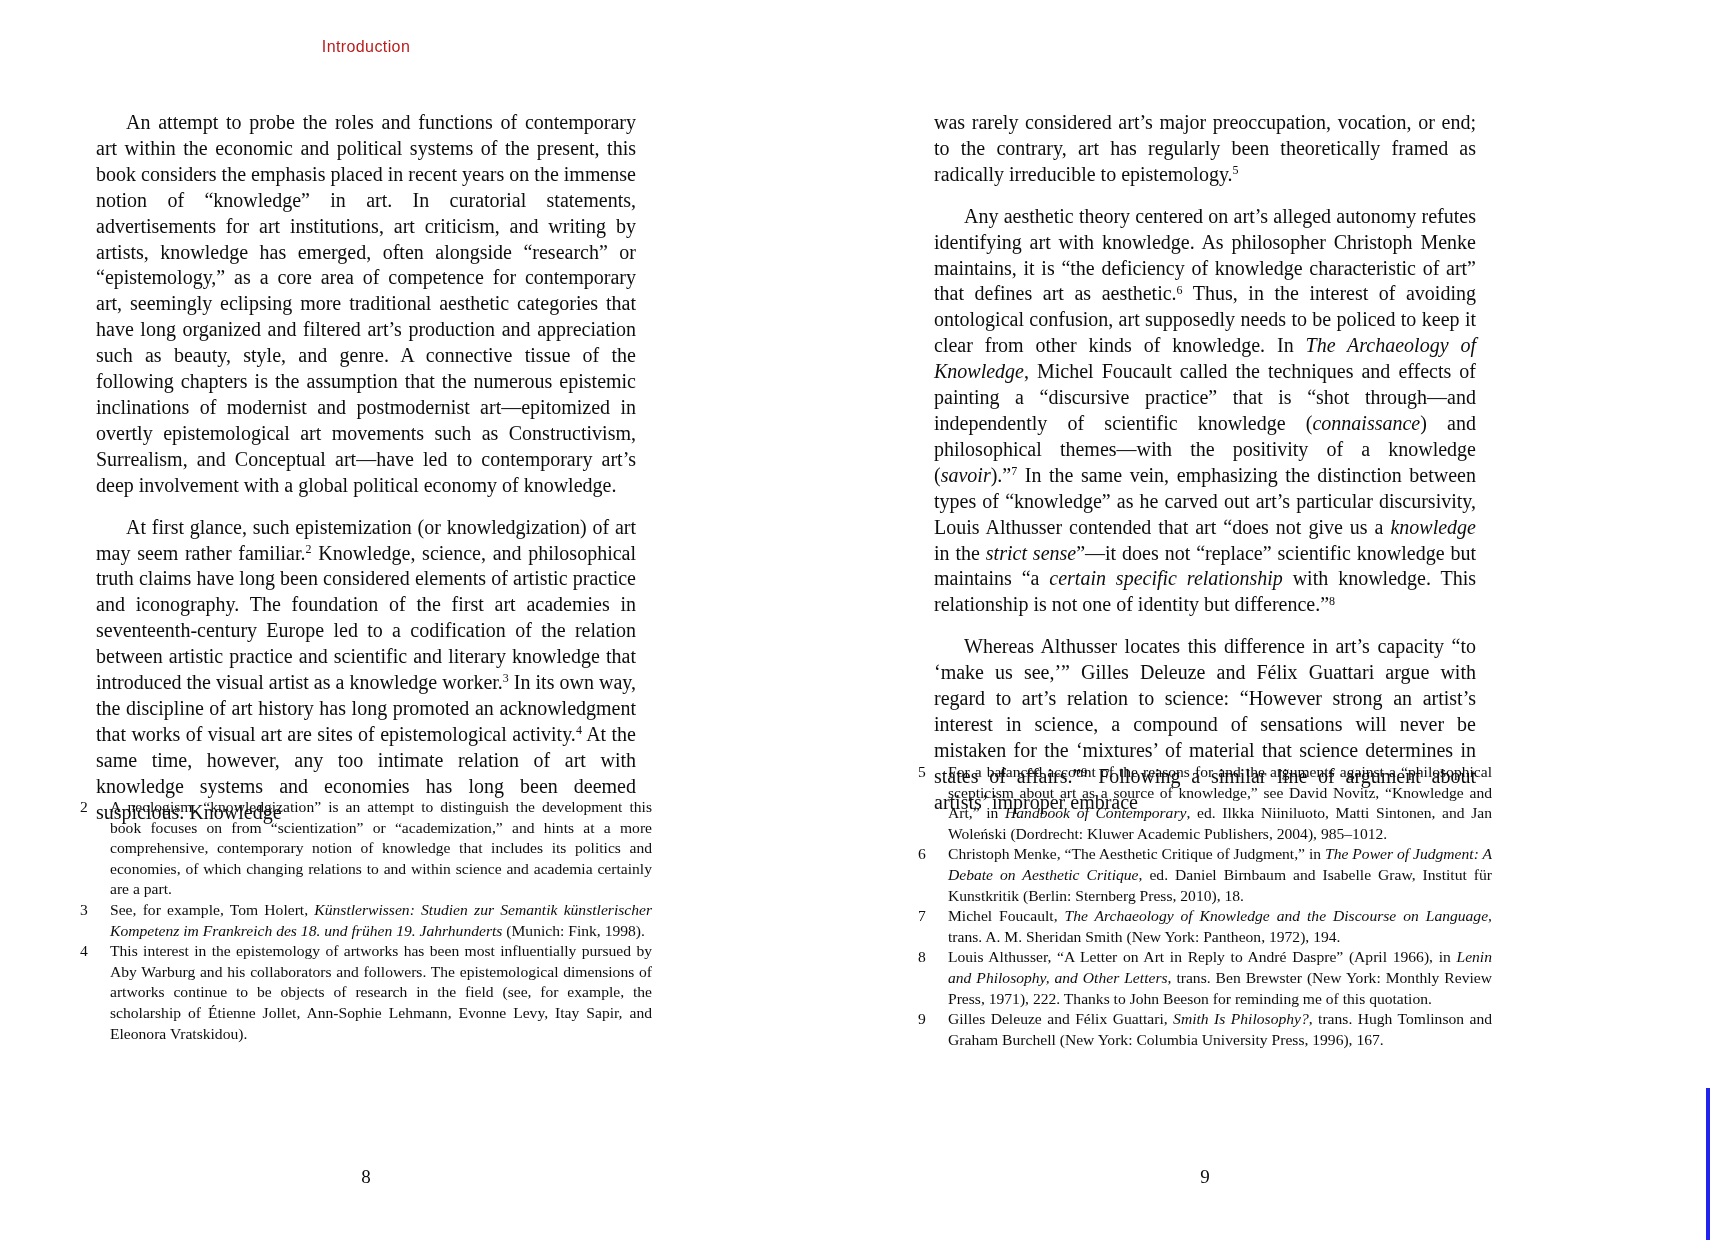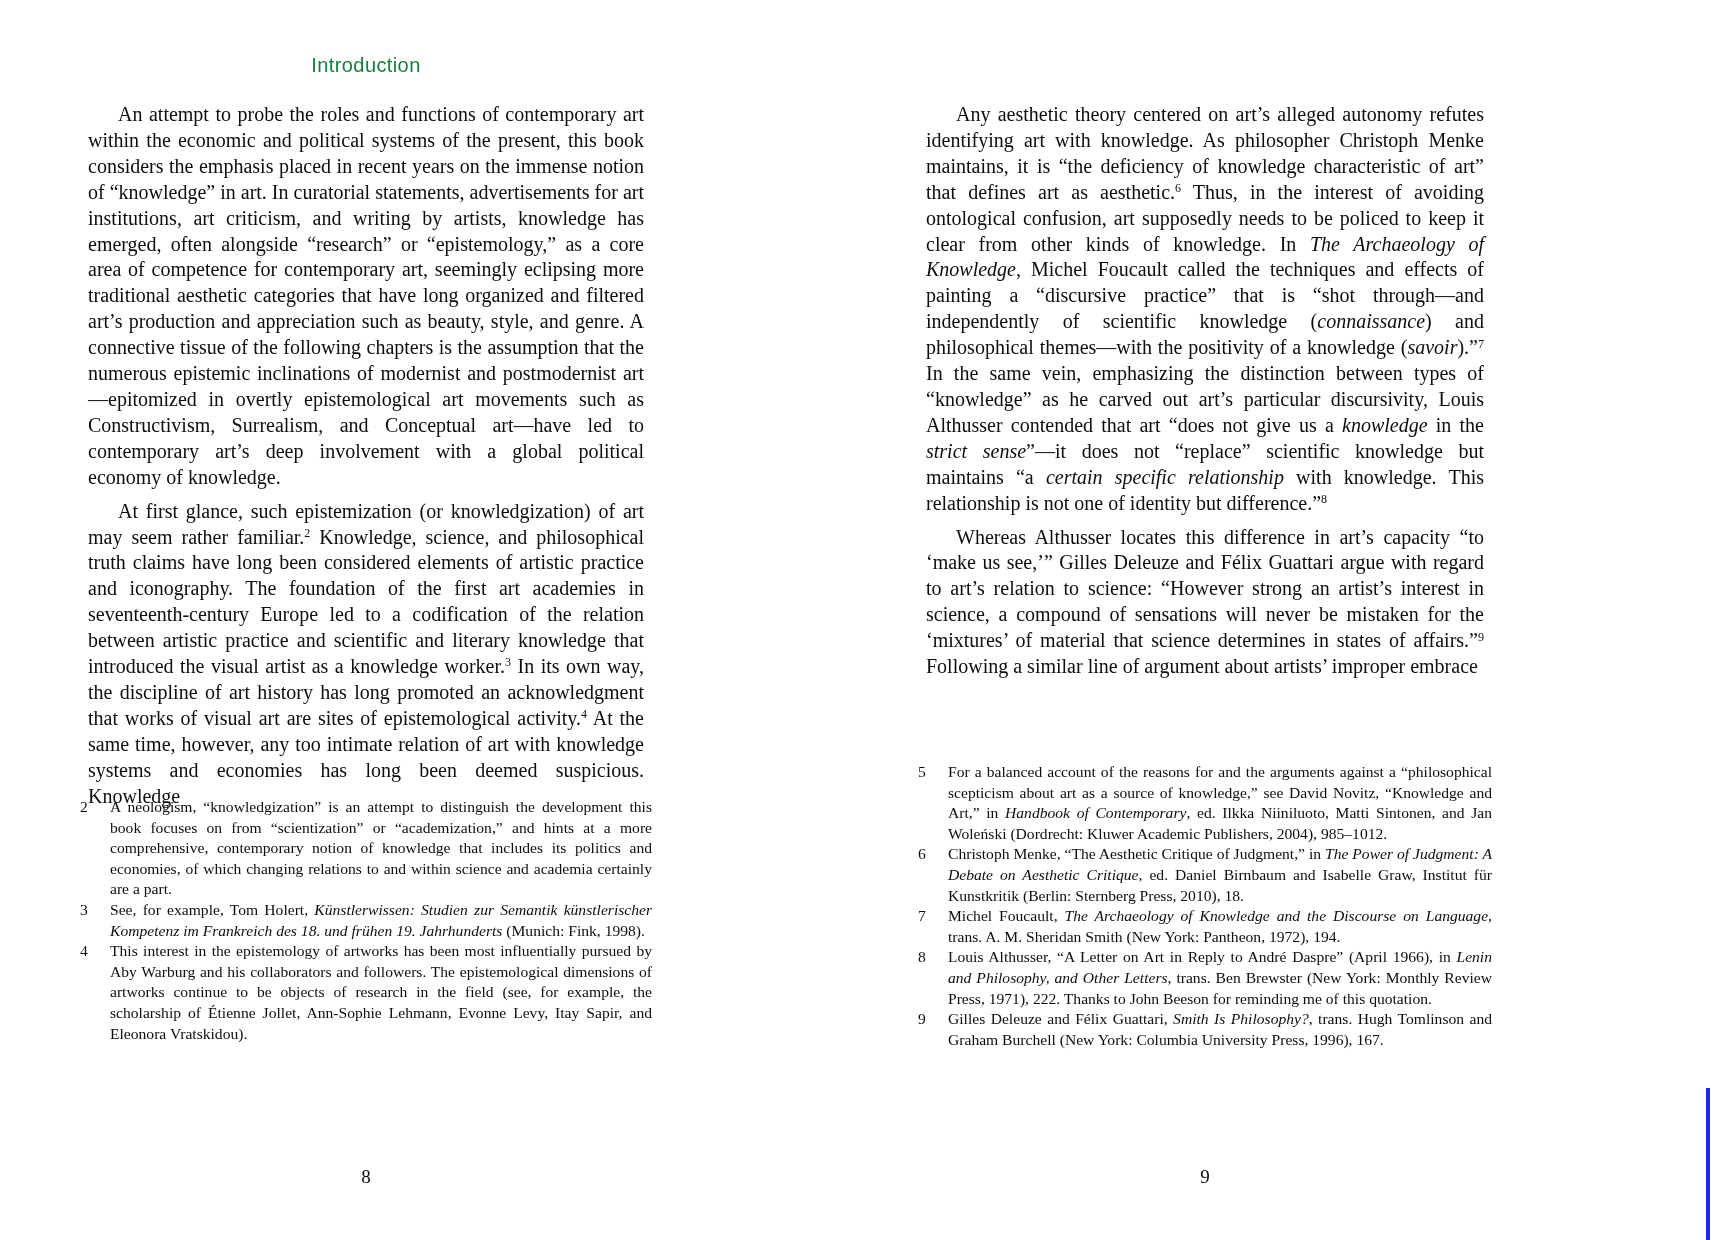--- a/index.html
+++ b/index.html
@@ -10,32 +10,32 @@
     background: #ffffff;
     overflow: hidden;
     color: #0d0d0d;
     font-family: "Liberation Serif", serif;
   }
   .page { position: absolute; top: 0; bottom: 0; }
   .page-left-col  { left: 80px;  width: 572px; }
   .page-right-col { left: 918px; width: 574px; }
 
   .running-head {
-    position: absolute; top: 54px; left: 0; right: 0;
+    position: absolute; top: 38px; left: 0; right: 0;
     text-align: center;
     font-family: "Liberation Sans", sans-serif;
-    font-size: 20px;
+    font-size: 16px;
     letter-spacing: 0.4px;
-    color: #15803d;
+    color: #b91c1c;
     white-space: nowrap;
   }
 
   .body-text { position: absolute; top: 94px; left: 0; right: 0; }
   .para {
-    margin: 8px;
+    margin: 16px;
     font-size: 20px;
     line-height: 25.9px;
     text-align: justify;
     hyphens: auto;
     -webkit-hyphens: auto;
   }
   .para.indent { text-indent: 30px; }
 
   sup {
     font-size: 0.6em;
@@ -94,20 +94,21 @@
         <div class="footnote">
           <span class="fn-num">4</span>
           <span class="fn-text">This interest in the epistemology of artworks has been most influentially pursued by Aby Warburg and his collaborators and followers. The epistemological dimensions of artworks continue to be objects of research in the field (see, for example, the scholarship of Étienne Jollet, Ann-Sophie Lehmann, Evonne Levy, Itay Sapir, and Eleonora Vratskidou).</span>
         </div>
       </div>
     <div class="page-number">8</div>
   </div>
 
   <div class="page page-right-col">
     <div class="body-text">
+        <p class="para">was rarely considered art’s major preoccupation, vocation, or end; to the contrary, art has regularly been theoretically framed as radically irreducible to epistemology.<sup>5</sup></p>
         <p class="para indent">Any aesthetic theory centered on art’s alleged autonomy refutes identifying art with knowledge. As philosopher Christoph Menke maintains, it is “the deficiency of knowledge characteristic of art” that defines art as aesthetic.<sup>6</sup> Thus, in the interest of avoiding ontological confusion, art supposedly needs to be policed to keep it clear from other kinds of knowledge. In <i>The Archaeology of Knowledge</i>, Michel Foucault called the techniques and effects of painting a “discursive practice” that is “shot through—and independently of scientific knowledge (<i>connaissance</i>) and philosophical themes—with the positivity of a knowledge (<i>savoir</i>).”<sup>7</sup> In the same vein, emphasizing the distinction between types of “knowledge” as he carved out art’s particular discursivity, Louis Althusser contended that art “does not give us a <i>knowledge</i> in the <i>strict sense</i>”—it does not “replace” scientific knowledge but maintains “a <i>certain specific relationship</i> with knowledge. This relationship is not one of identity but difference.”<sup>8</sup></p>
         <p class="para indent">Whereas Althusser locates this difference in art’s capacity “to ‘make us see,’” Gilles Deleuze and Félix Guattari argue with regard to art’s relation to science: “However strong an artist’s interest in science, a compound of sensations will never be mistaken for the ‘mixtures’ of material that science determines in states of affairs.”<sup>9</sup> Following a similar line of argument about artists’ improper embrace</p>
       </div>
     <div class="footnotes fn-right">
         <div class="footnote">
           <span class="fn-num">5</span>
           <span class="fn-text">For a balanced account of the reasons for and the arguments against a “philosophical scepticism about art as a source of knowledge,” see David Novitz, “Knowledge and Art,” in <i>Handbook of Contemporary</i>, ed. Ilkka Niiniluoto, Matti Sintonen, and Jan Woleński (Dordrecht: Kluwer Academic Publishers, 2004), 985–1012.</span>
         </div>
         <div class="footnote">
           <span class="fn-num">6</span>

